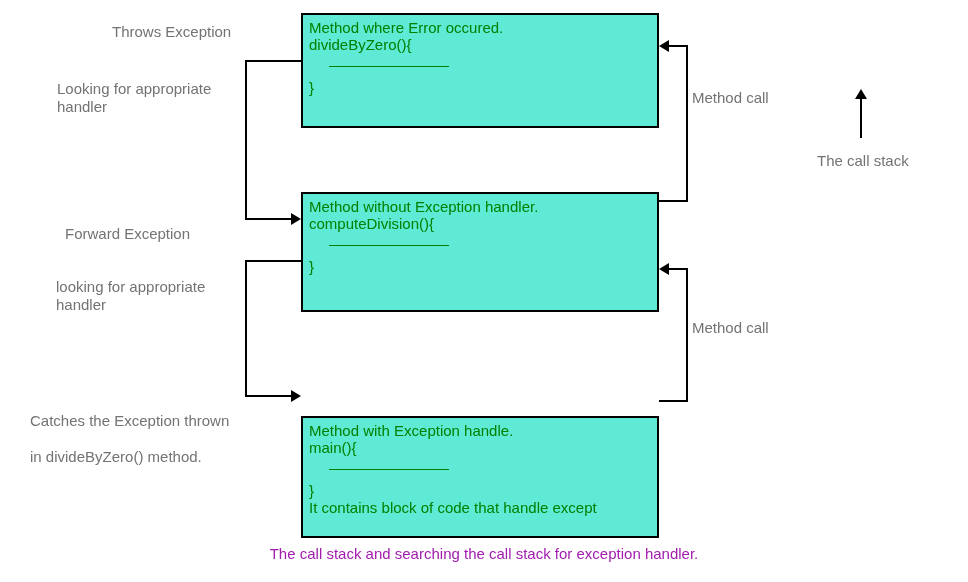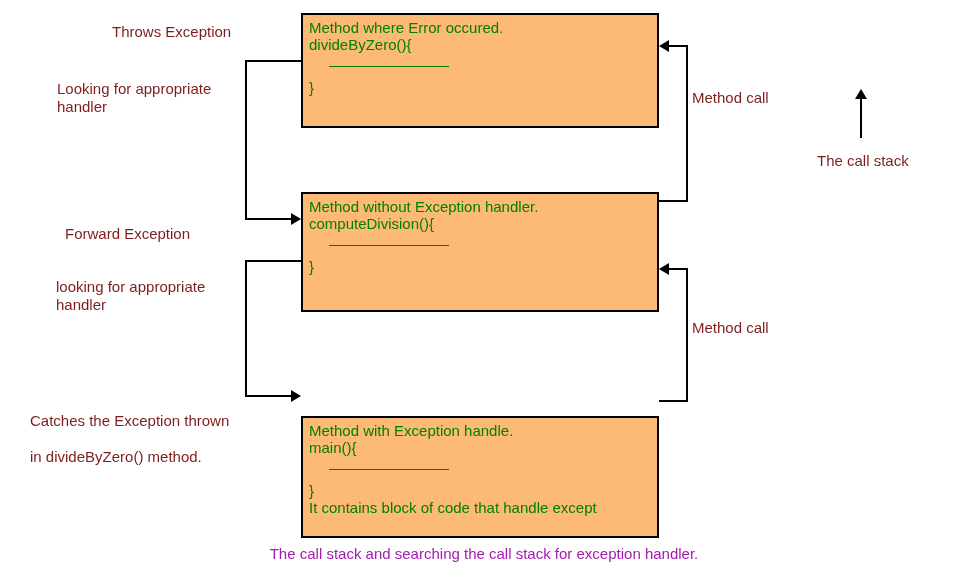--- a/index.html
+++ b/index.html
@@ -8,30 +8,30 @@
     font-family: Arial, sans-serif;
     font-size: 15px;
     background: #fff;
     width: 968px;
     height: 582px;
     position: relative;
   }
   .box {
     position: absolute;
     border: 2px solid #000;
-    background: #fdba74;
+    background: #5eead4;
     padding: 4px 6px;
     box-sizing: border-box;
   }
   .green {
     color: #008000;
   }
   .label {
     position: absolute;
-    color: #7f1d1d;
+    color: #737373;
   }
   .underline {
     display: block;
     border-bottom: 1px solid #008000;
     width: 120px;
     height: 1px;
     margin: 12px 0 12px 20px;
   }
   .caption {
     position: absolute;

